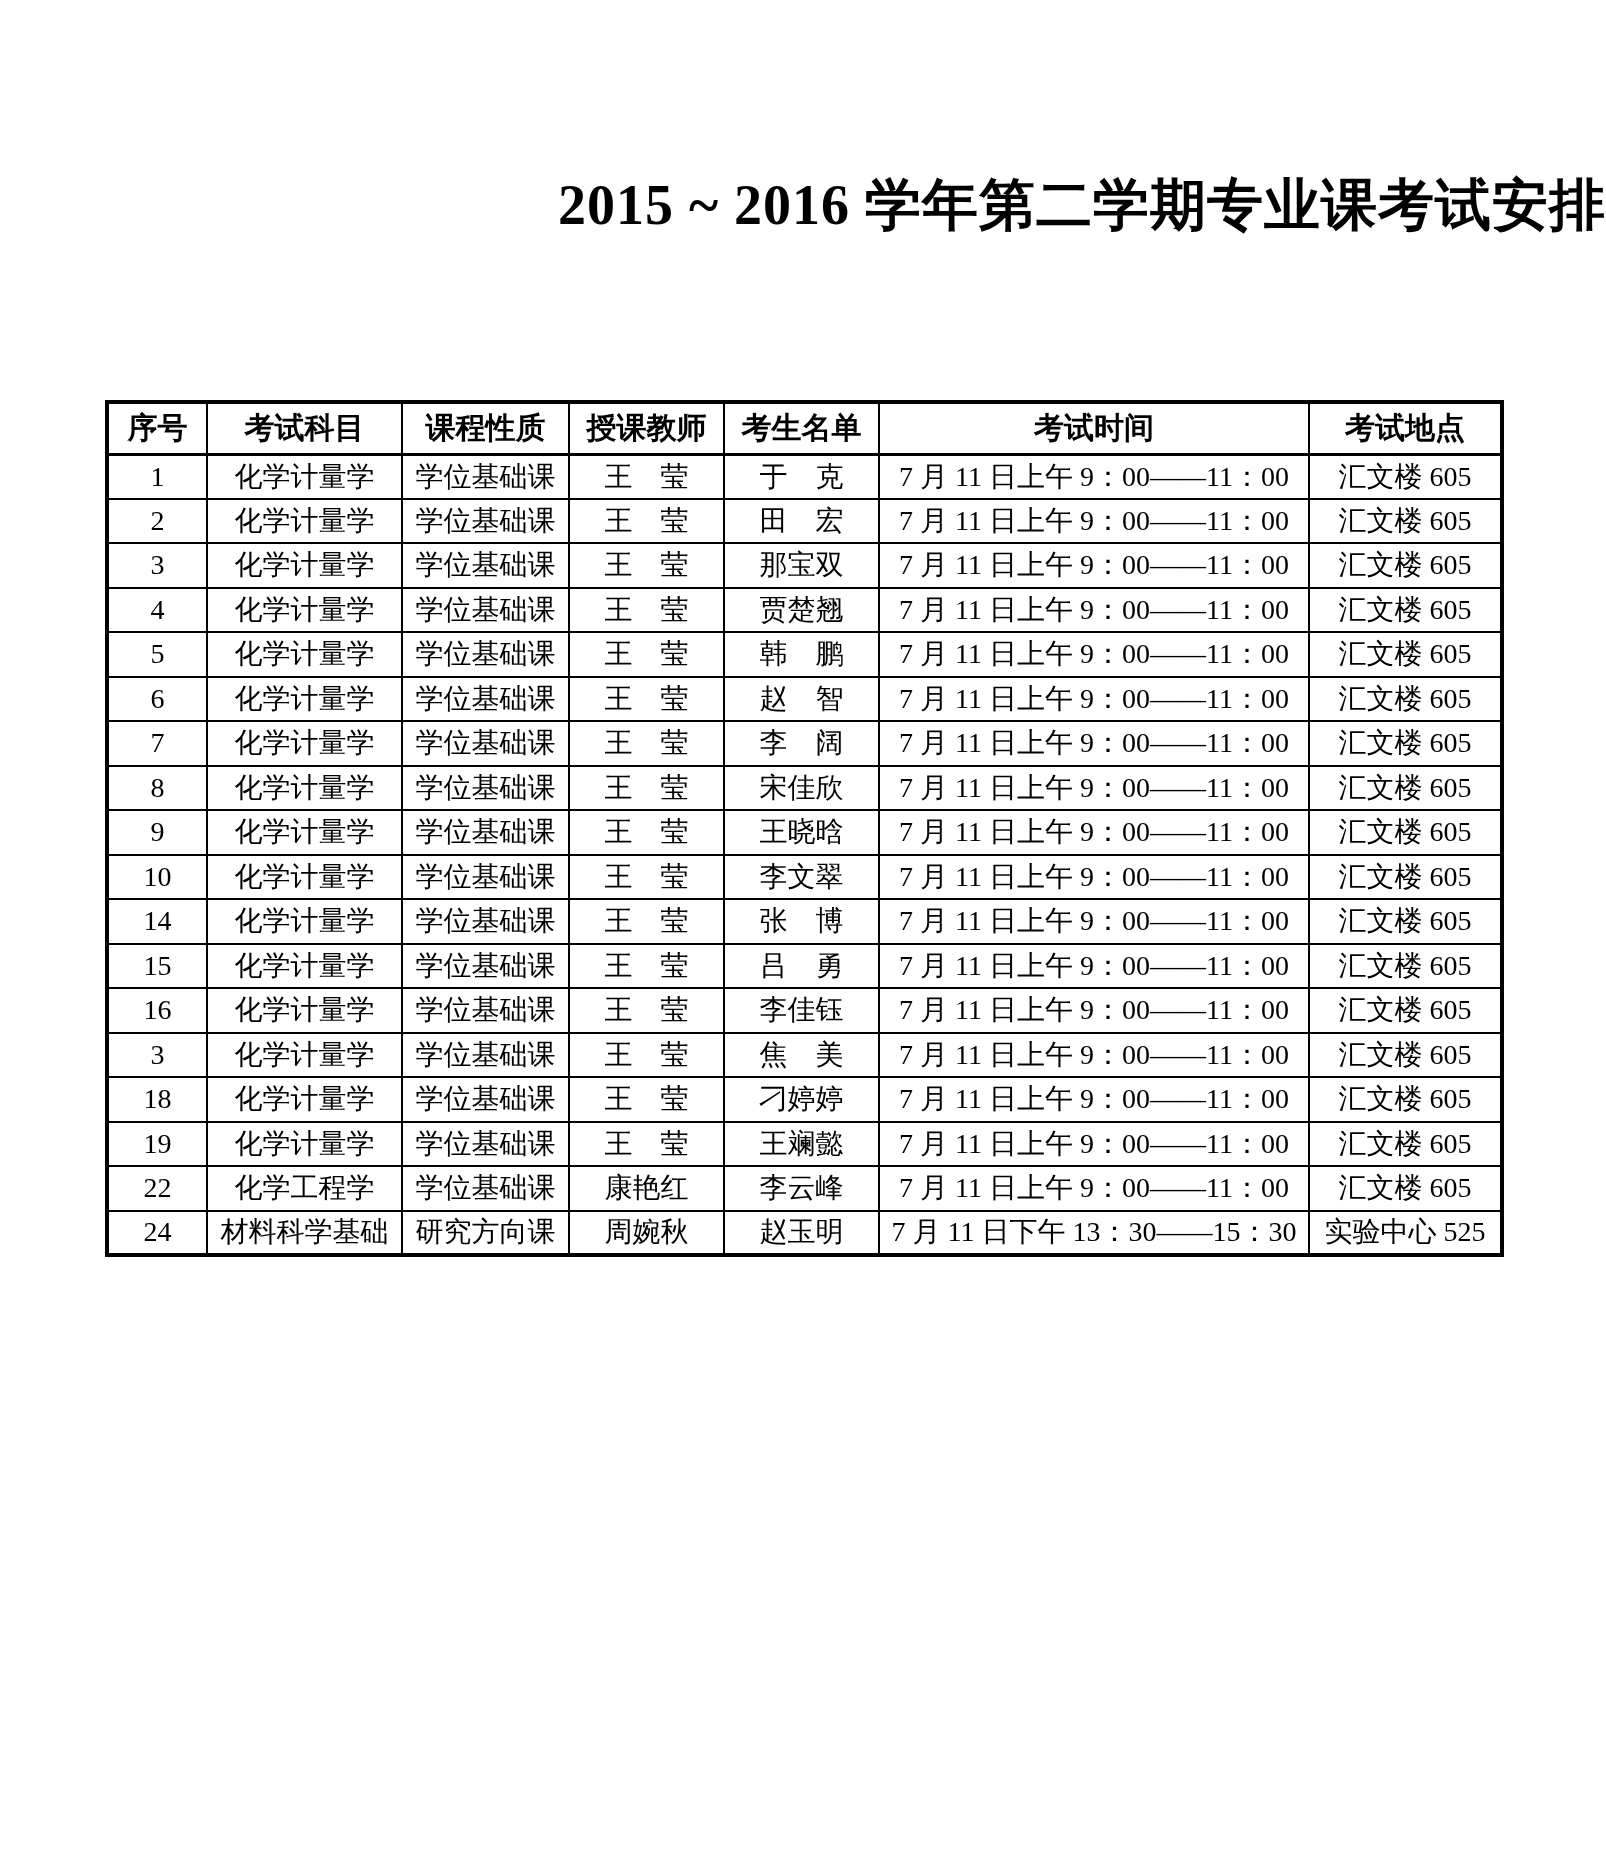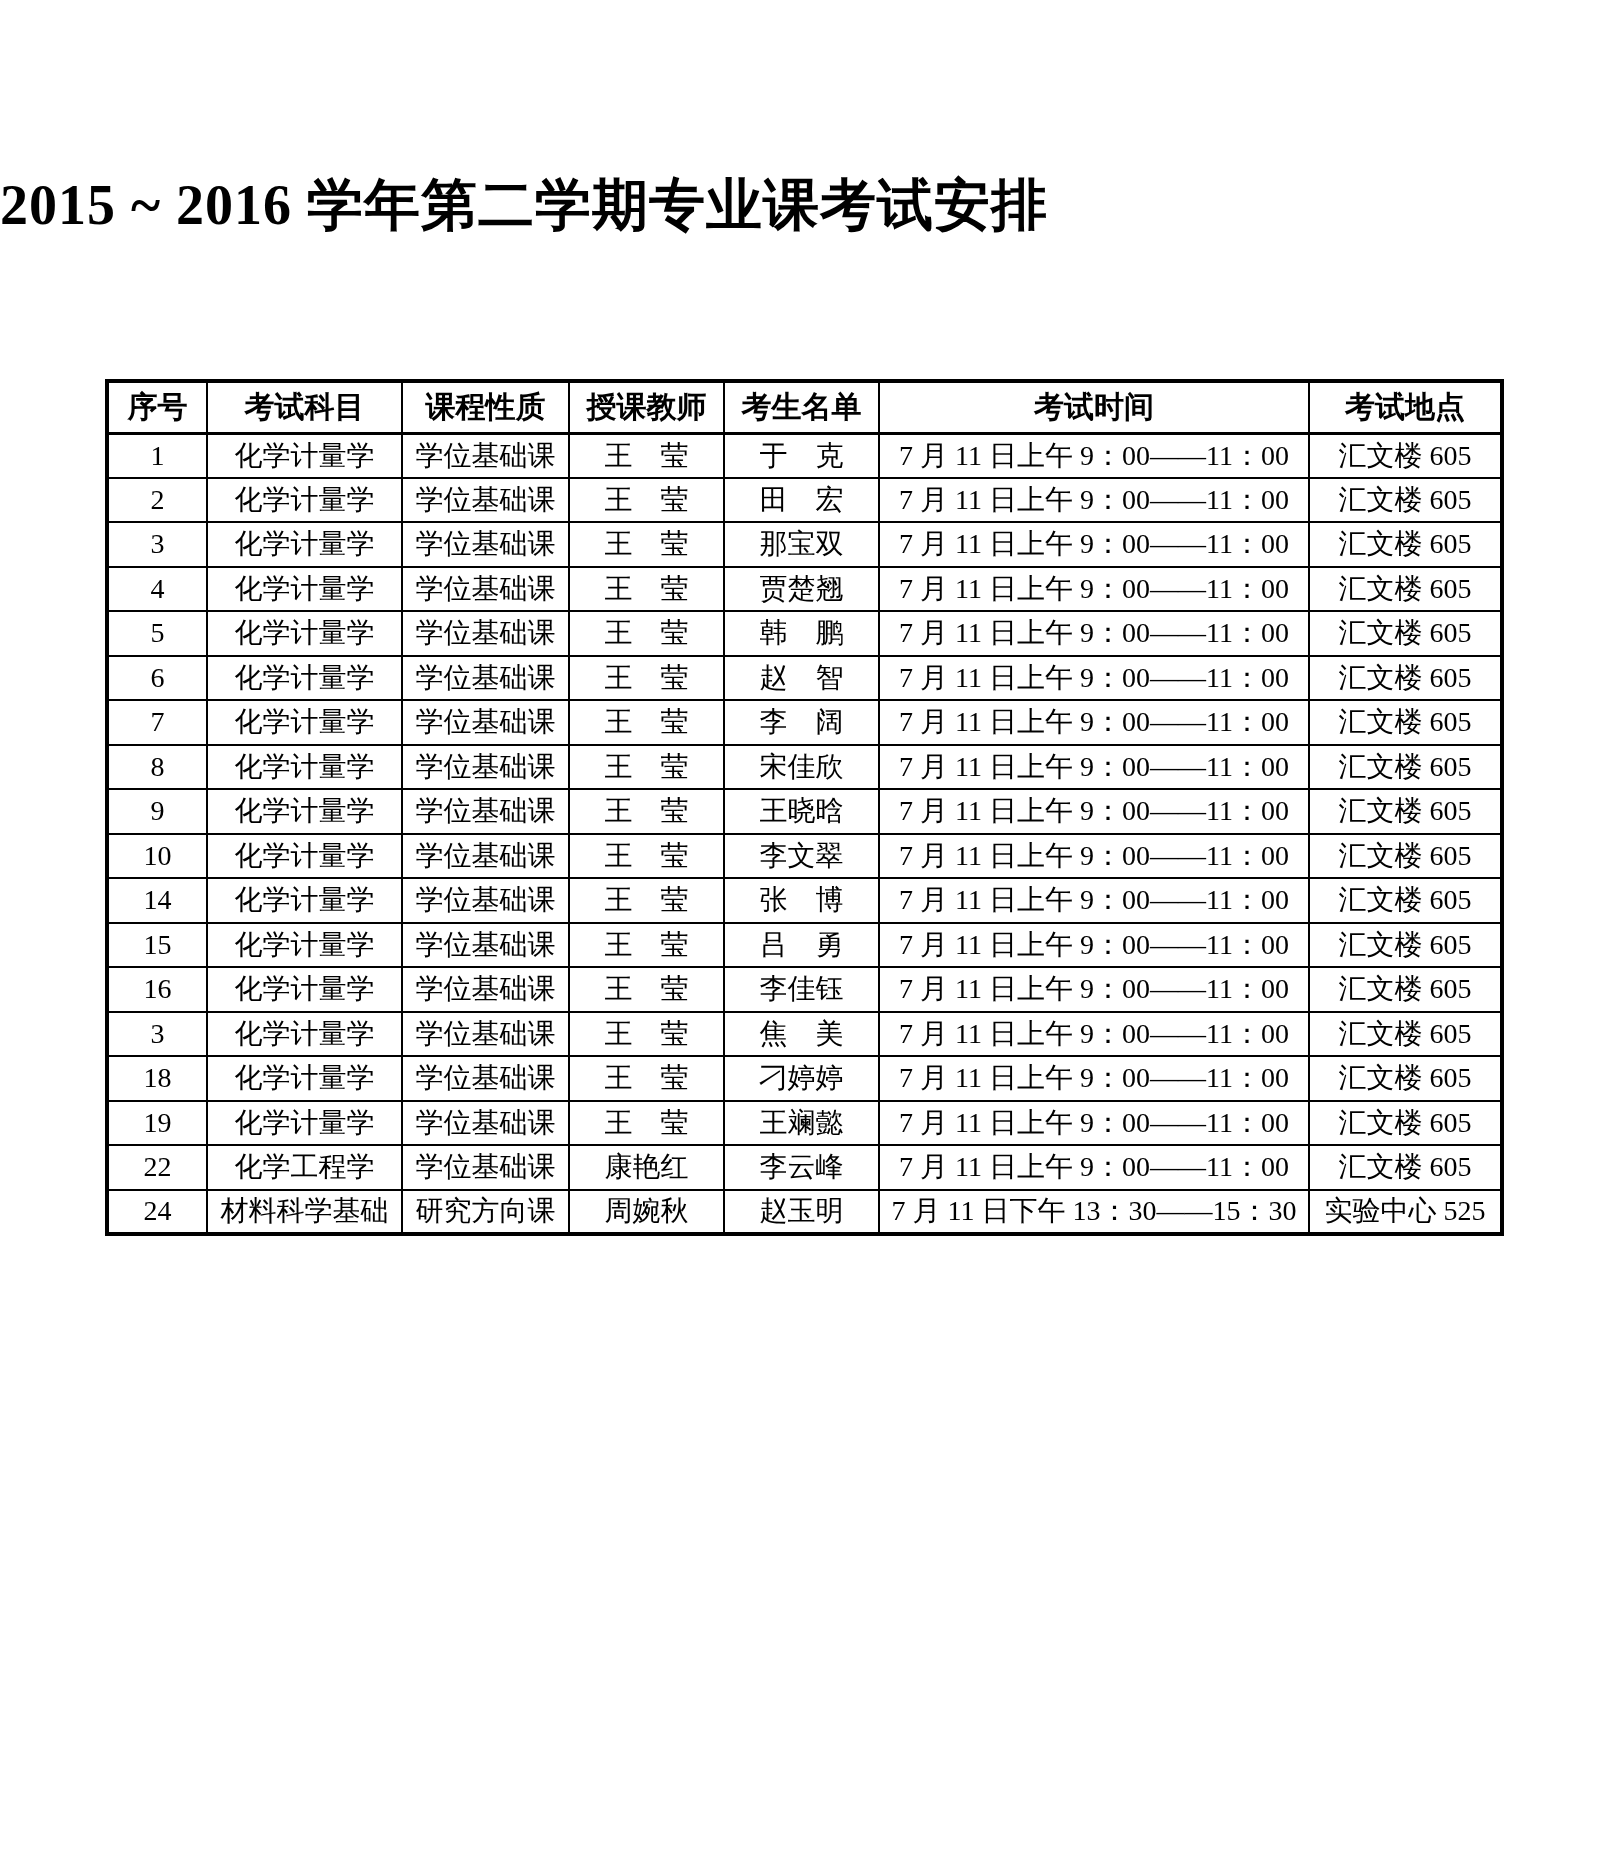--- a/index.html
+++ b/index.html
@@ -12,29 +12,29 @@
     height: 1859px;
     position: relative;
     font-family: "Liberation Serif", serif;
     color: #000000;
   }
   .doc-title {
     position: absolute;
     top: 168px;
     left: 0;
     width: 1606px;
-    text-align: left;
+    text-align: right;
     font-size: 56px;
     font-weight: bold;
     letter-spacing: 1px;
     white-space: nowrap;
   }
   table.exam-table {
     position: absolute;
-    top: 379px;
+    top: 400px;
     left: 105px;
     width: 1395px;
     border-collapse: collapse;
     table-layout: fixed;
     border: 4px solid #000000;
     font-size: 28px;
   }
   table.exam-table th,
   table.exam-table td {
     border: 2px solid #000000;

